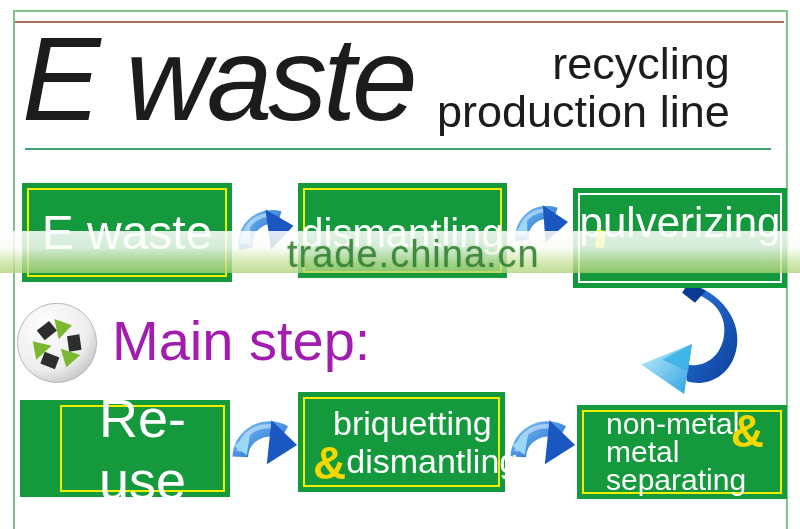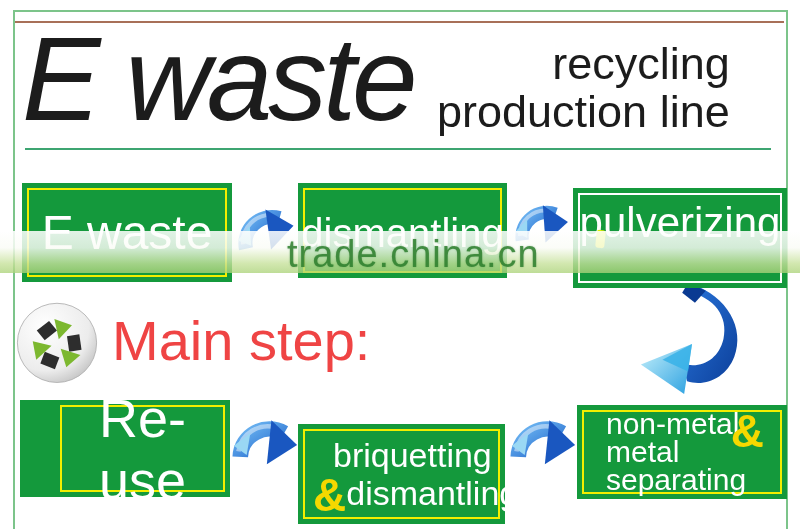--- a/index.html
+++ b/index.html
@@ -39,21 +39,21 @@
   }
   .inner-white{border-color:#ffffff;}
   .box1{left:22px;top:183px;width:210px;height:99px;}
   .box1 .gbox-inner{font-size:48px;}
   .box2{left:298px;top:183px;width:209px;height:95px;}
   .box2 .gbox-inner{font-size:40px;padding-top:6px;}
   .box3{left:573px;top:188px;width:214px;height:100px;}
   .box3 .gbox-inner{font-size:42px;align-items:flex-start;padding-top:4px;}
   .box4{left:20px;top:400px;width:210px;height:97px;padding-left:40px;}
   .box4 .gbox-inner{font-size:54px;}
-  .box5{left:298px;top:424px;width:207px;height:100px;}
+  .box5{left:298px;top:392px;width:207px;height:100px;}
   .box5 .gbox-inner{flex-direction:column;align-items:flex-start;justify-content:center;
     font-size:34px;line-height:38px;padding-left:8px;}
   .box5 .l1{margin-left:20px;}
   .amp{color:#f5d800;font-size:46px;font-weight:bold;line-height:30px;vertical-align:-6px;}
   .box6{left:577px;top:405px;width:210px;height:94px;}
   .box6 .gbox-inner{flex-direction:column;align-items:flex-start;justify-content:center;
     font-size:30px;line-height:28px;padding-left:22px;position:relative;}
   .amp-big{
     position:absolute;right:16px;top:-4px;color:#f5d800;
     font-size:46px;font-weight:bold;line-height:46px;
@@ -66,21 +66,21 @@
   .arrow{position:absolute;z-index:10;}
   .arrow-1{left:234px;top:202px;width:62px;height:60px;transform:rotate(-14deg);}
   .arrow-2{left:512px;top:198px;width:58px;height:56px;transform:rotate(-10deg);}
   .arrow-3{left:232px;top:410px;width:66px;height:68px;}
   .arrow-4{left:510px;top:410px;width:66px;height:68px;}
   .arrow-big{left:633px;top:281px;width:118px;height:120px;}
   
   .recycle-icon{position:absolute;left:13px;top:296px;width:88px;height:92px;z-index:20;}
   .main-step{
     position:absolute;left:112px;top:308px;z-index:20;
-    font-size:56px;color:#ef4444;white-space:nowrap;
+    font-size:56px;color:#a21caf;white-space:nowrap;
   }
   
   .band{
     position:absolute;left:0;top:231px;width:800px;height:42px;z-index:60;
     background:linear-gradient(180deg,
       rgba(255,255,255,0.87) 0%,
       rgba(250,252,246,0.83) 40%,
       rgba(198,225,154,0.80) 78%,
       rgba(172,211,122,0.78) 100%);
   }

